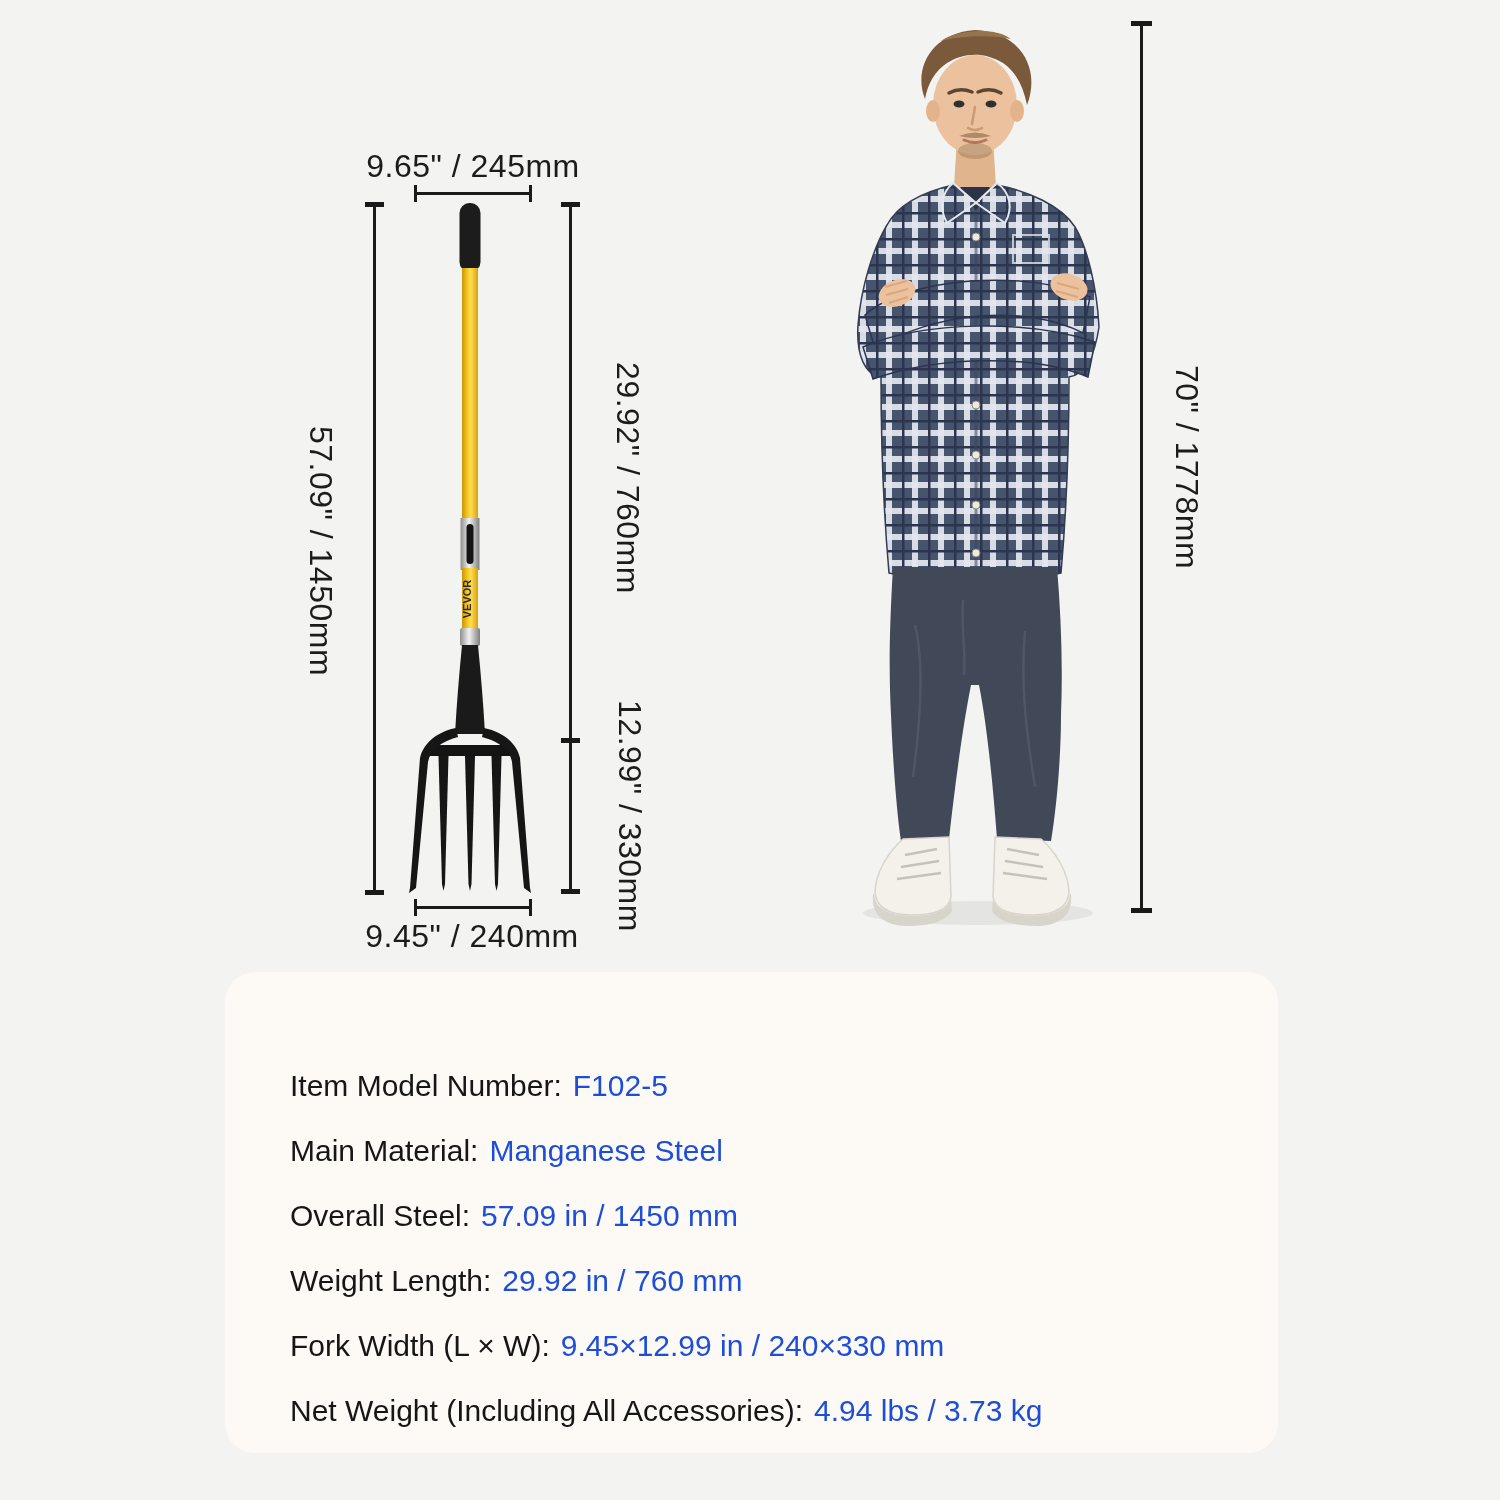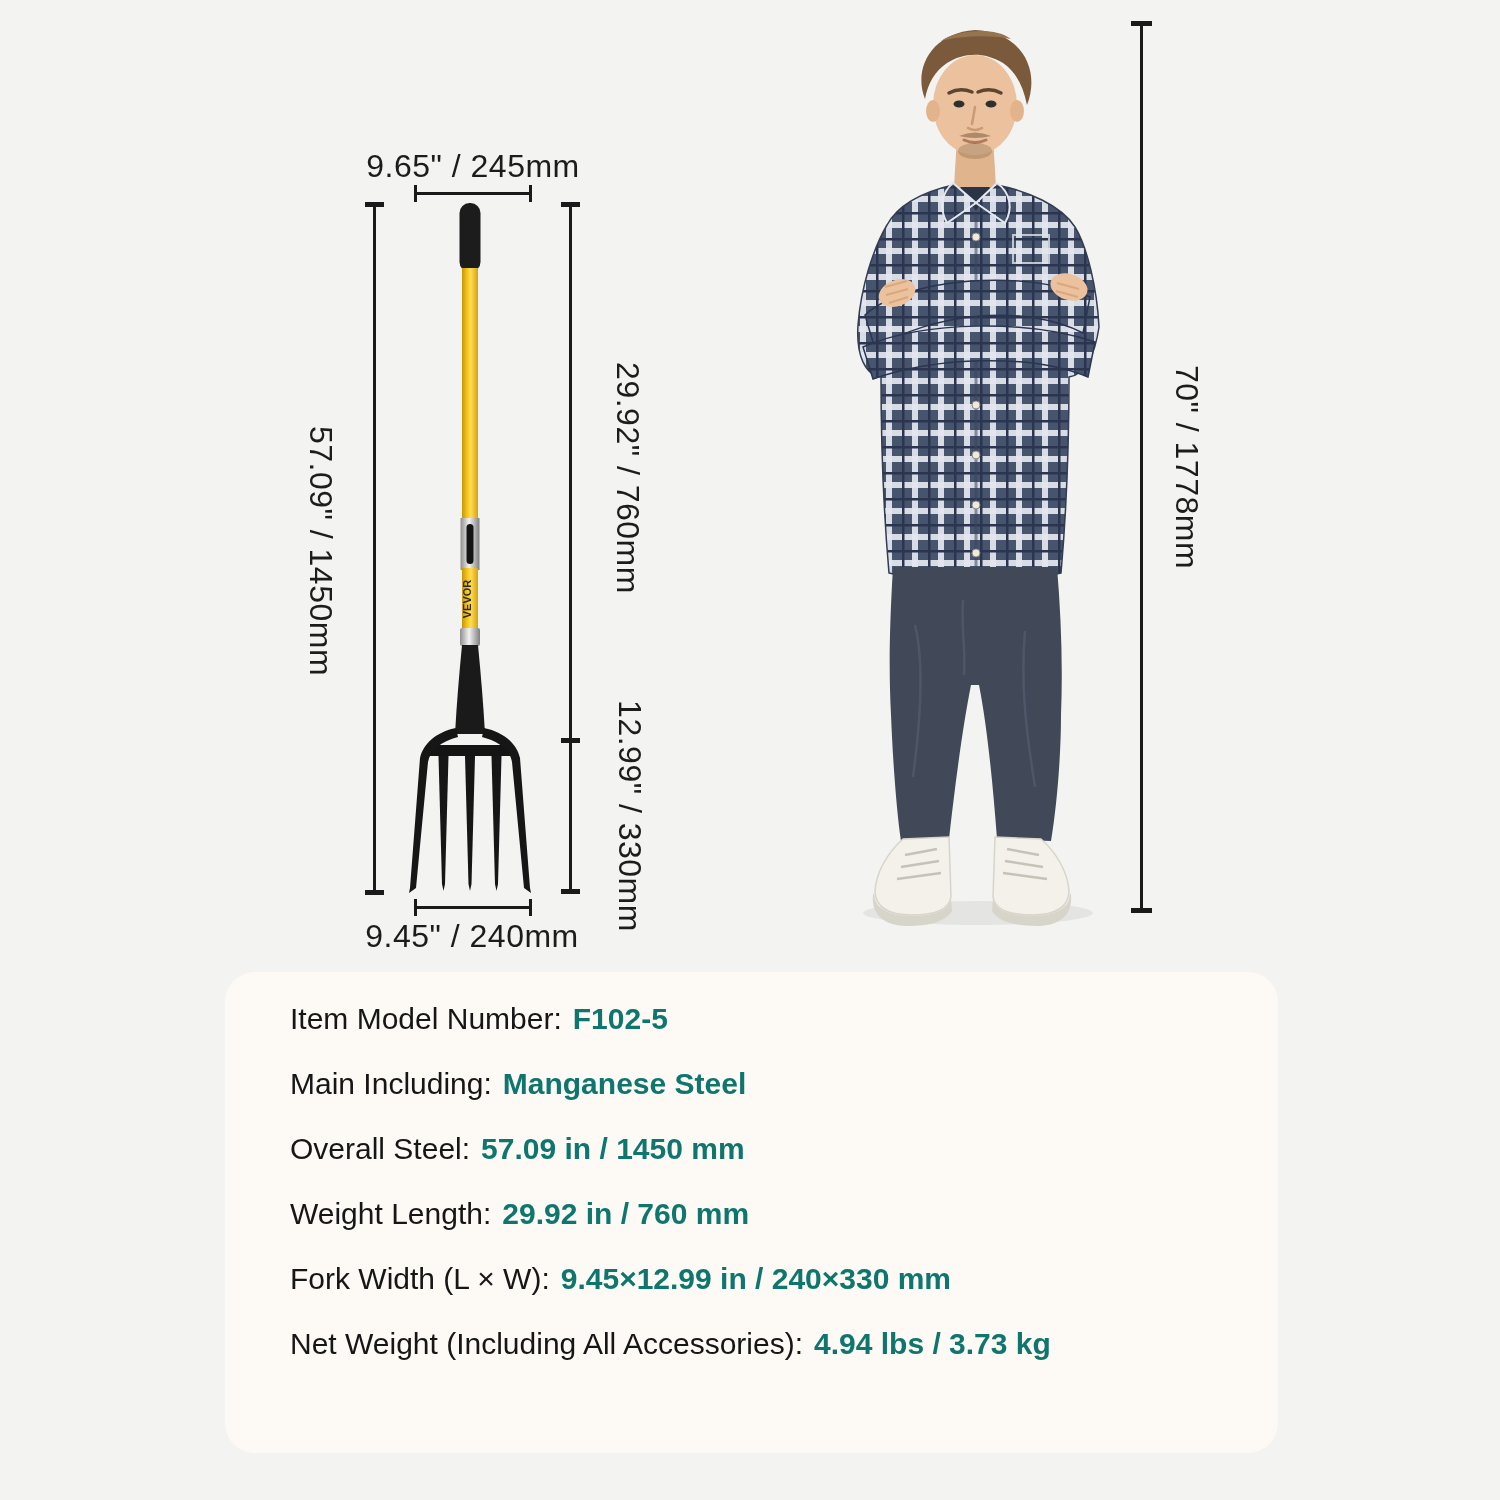--- a/index.html
+++ b/index.html
@@ -14,26 +14,26 @@
   .dim-label {
     position:absolute; font-size:32px; color:#1c1c1c; white-space:nowrap;
     letter-spacing:0.5px;
   }
   .dim-label.h { transform:translateX(-50%); }
   .dim-label.v { transform:translate(-50%,-50%) rotate(90deg); }
   
   #spec-card {
     position:absolute; left:225px; top:972px; width:1053px; height:481px;
     background:#fdf9f5; border-radius:30px;
-    display:flex; flex-direction:column; justify-content:flex-start;
+    display:flex; flex-direction:column; justify-content:flex-end;
     padding:14px 40px 10px 65px;
   }
   .spec-row { height:65px; display:flex; align-items:center; font-size:30px; }
   .spec-label { color:#161616; }
-  .spec-value { color:#0f766e; font-weight:bold; margin-left:11px; }
+  .spec-value { color:#1d4ed8; font-weight:normal; margin-left:11px; }
   svg { display:block; }
 </style>
 </head>
 <body>
 
 <div id="stage">
 
   <div style="position:absolute; left:350px; top:196px;">
     <svg width="240" height="710" viewBox="0 0 240 710">
       <defs>
@@ -175,21 +175,21 @@
   <div class="dline" style="left:1131px; top:21px; width:21px; height:5px;"></div>
   <div class="dline" style="left:1131px; top:908px; width:21px; height:5px;"></div>
   <div class="dim-label v" style="left:1186px; top:467px;">70" / 1778mm</div>
 
   <div id="spec-card">
     <div class="spec-row">
       <span class="spec-label">Item Model Number:</span>
       <span class="spec-value">F102-5</span>
     </div>
     <div class="spec-row">
-      <span class="spec-label">Main Including:</span>
+      <span class="spec-label">Main Material:</span>
       <span class="spec-value">Manganese Steel</span>
     </div>
     <div class="spec-row">
       <span class="spec-label">Overall Steel:</span>
       <span class="spec-value">57.09 in / 1450 mm</span>
     </div>
     <div class="spec-row">
       <span class="spec-label">Weight Length:</span>
       <span class="spec-value">29.92 in / 760 mm</span>
     </div>

